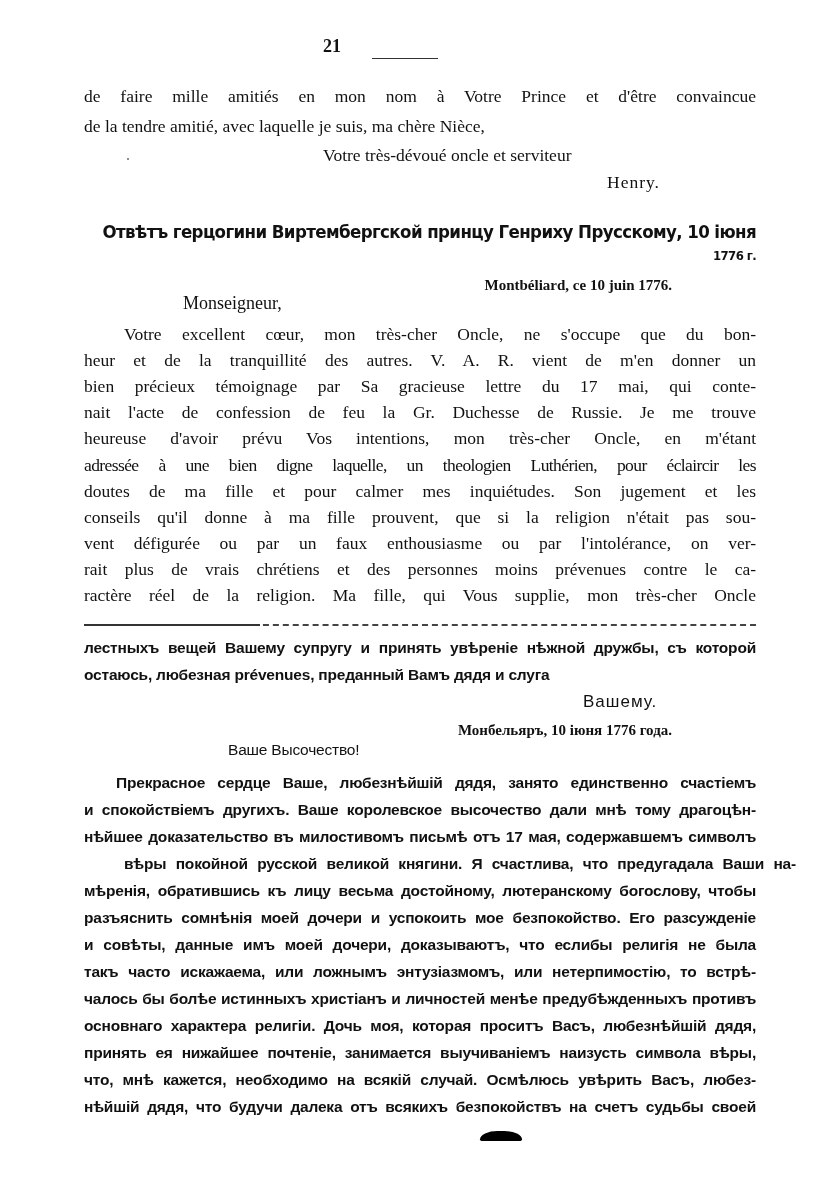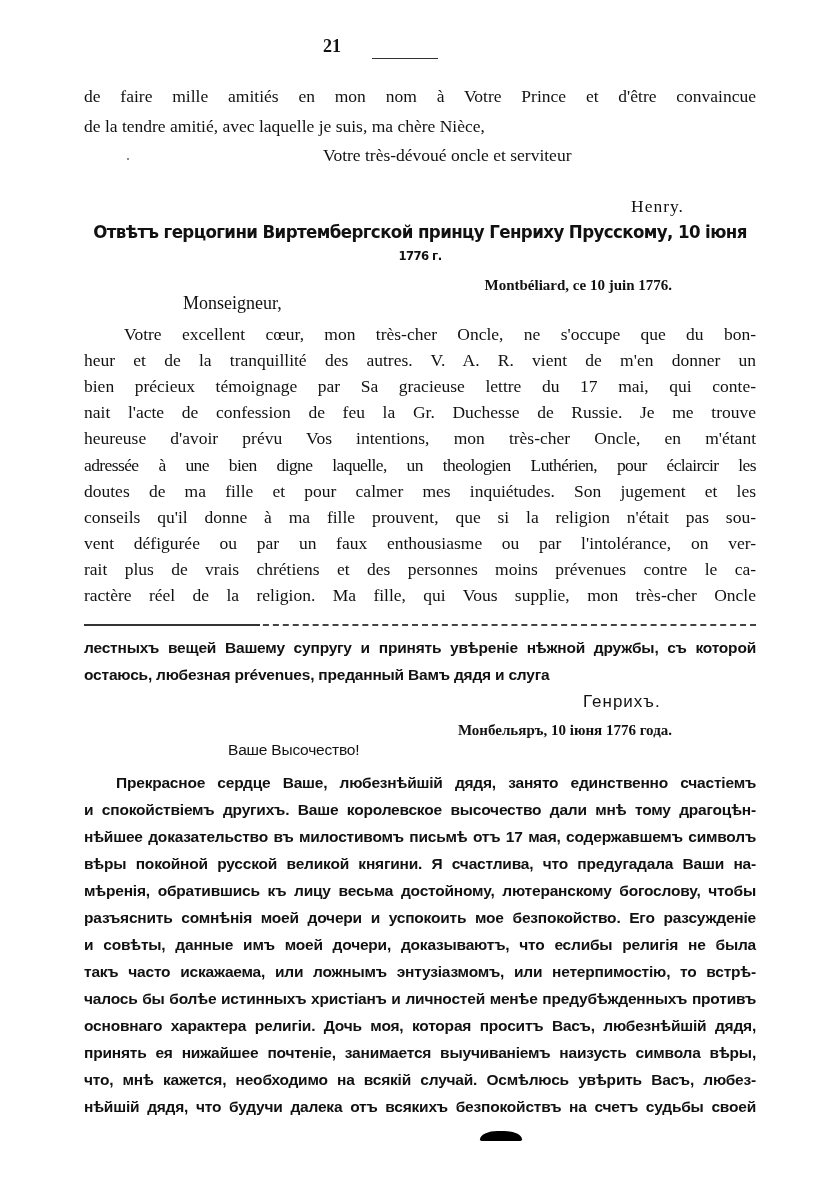--- a/index.html
+++ b/index.html
@@ -7,21 +7,21 @@
       font-family: "Liberation Serif", "DejaVu Serif", serif; color: #111; }
     .page-number { position: absolute; top: 36px; left: 0; width: 664px; text-align: center;
       font-size: 18px; font-weight: bold; }
     .page-rule { position: absolute; top: 58px; left: 372px; width: 66px; height: 1px; background: #333; }
     .line { position: absolute; left: 84px; width: 672px; font-size: 17.5px; line-height: 20px;
       white-space: nowrap; text-align: justify; text-align-last: justify; }
     .line.last { text-align-last: left; }
     .ru { font-family: "Liberation Sans Narrow", "Liberation Sans", "DejaVu Sans Condensed", sans-serif;
       font-size: 15.5px; font-weight: bold; letter-spacing: -0.2px; transform-origin: left; }
     .ru.light { font-weight: normal; }
-    .heading { position: absolute; left: 84px; width: 672px; text-align: center;
+    .heading { position: absolute; left: 84px; width: 672px; text-align: right;
       font-family: "DejaVu Sans Condensed", "Liberation Sans", sans-serif; font-weight: bold;
       font-size: 18.5px; letter-spacing: -0.6px; }
     .heading.year { font-size: 13px; }
     .dateline-fr { position: absolute; left: 84px; width: 588px; text-align: right;
       font-size: 15px; font-weight: bold; font-family: "Liberation Serif", serif; }
     .dateline-ru { position: absolute; left: 84px; width: 588px; text-align: right;
       font-size: 15px; font-weight: bold; font-family: "Liberation Sans", sans-serif; }
     .salutation { position: absolute; font-size: 18px; }
     .divider { position: absolute; top: 624px; left: 84px; width: 672px; height: 0;
       border-top: 2px dashed #444; }
@@ -32,21 +32,21 @@
   </style>
 </head>
 <body>
 
 <div class="page-number">21</div>
 <div class="page-rule"></div>
 
 <div class="line" style="top:86px;">de faire mille amitiés en mon nom à Votre Prince et d'être convaincue</div>
 <div class="line last" style="top:116px;">de la tendre amitié, avec laquelle je suis, ma chère Nièce,</div>
 <div class="line last" style="top:145px; left:323px; width:auto;">Votre très-dévoué oncle et serviteur</div>
-<div class="line last" style="top:172px; left:631px; width:auto; letter-spacing:1px;margin-top:24px;">Henry.</div>
+<div class="line last" style="top:172px; left:607px; width:auto; letter-spacing:1px;">Henry.</div>
 
 <div class="heading" style="top:221px;">Отвѣтъ герцогини Виртембергской принцу Генриху Прусскому, 10 іюня</div>
 <div class="heading year" style="top:248px; left:84px;">1776 г.</div>
 
 <div class="dateline-fr" style="top:277px;">Montbéliard, ce 10 juin 1776.</div>
 <div class="salutation" style="top:293px; left:183px;">Monseigneur,</div>
 
 <div>
   <div class="line" style="top:324px; left:124px; width:632px;">Votre excellent cœur, mon très-cher Oncle, ne s'occupe que du bon-</div>
   <div class="line" style="top: 350px;">heur et de la tranquillité des autres. V. A. R. vient de m'en donner un</div>
@@ -61,30 +61,30 @@
 
 </div>
 
 <div class="line" style="top:585px;">ractère réel de la religion. Ma fille, qui Vous supplie, mon très-cher Oncle</div>
 
 <div class="divider"></div>
 <div class="divider solid"></div>
 
 <div class="line ru" style="top:638px;">лестныхъ вещей Вашему супругу и принять увѣреніе нѣжной дружбы, съ которой</div>
 <div class="line ru last" style="top:665px;">остаюсь, любезная prévenues, преданный Вамъ дядя и слуга</div>
-<div class="line ru light last" style="top:692px; left:583px; width:auto; font-size:17px; letter-spacing:1px;">Генрихъ.</div>
+<div class="line ru light last" style="top:692px; left:583px; width:auto; font-size:17px; letter-spacing:1px;">Вашему.</div>
 
 <div class="dateline-ru" style="top:722px;font-family:Liberation Serif, serif;">Монбельяръ, 10 іюня 1776 года.</div>
 <div class="salutation ru light" style="top:741px; left:228px; font-size:15.5px;">Ваше Высочество!</div>
 
 <div>
   <div class="line ru" style="top:773px; left:116px; width:640px;">Прекрасное сердце Ваше, любезнѣйшій дядя, занято единственно счастіемъ</div>
   <div class="line ru" style="top:800px;">и спокойствіемъ другихъ. Ваше королевское высочество дали мнѣ тому драгоцѣн-</div>
   <div class="line ru" style="top:827px;">нѣйшее доказательство въ милостивомъ письмѣ отъ 17 мая, содержавшемъ символъ</div>
-  <div class="line ru" style="top:854px;">вѣры покойной русской великой княгини. Я счастлива, что предугадала Ваши на-</div>
+  <div class="line ru" style="top:854px;margin-left:40px;">вѣры покойной русской великой княгини. Я счастлива, что предугадала Ваши на-</div>
   <div class="line ru" style="top:881px;">мѣренія, обратившись къ лицу весьма достойному, лютеранскому богослову, чтобы</div>
   <div class="line ru" style="top:908px;">разъяснить сомнѣнія моей дочери и успокоить мое безпокойство. Его разсужденіе</div>
   <div class="line ru" style="top:935px;">и совѣты, данные имъ моей дочери, доказываютъ, что еслибы религія не была</div>
   <div class="line ru" style="top:962px;">такъ часто искажаема, или ложнымъ энтузіазмомъ, или нетерпимостію, то встрѣ-</div>
   <div class="line ru" style="top:989px;">чалось бы болѣе истинныхъ христіанъ и личностей менѣе предубѣжденныхъ противъ</div>
   <div class="line ru" style="top:1016px;">основнаго характера религіи. Дочь моя, которая проситъ Васъ, любезнѣйшій дядя,</div>
   <div class="line ru" style="top:1043px;">принять ея нижайшее почтеніе, занимается выучиваніемъ наизусть символа вѣры,</div>
   <div class="line ru" style="top:1070px;">что, мнѣ кажется, необходимо на всякій случай. Осмѣлюсь увѣрить Васъ, любез-</div>
   <div class="line ru" style="top:1097px;">нѣйшій дядя, что будучи далека отъ всякихъ безпокойствъ на счетъ судьбы своей</div>
 </div>

